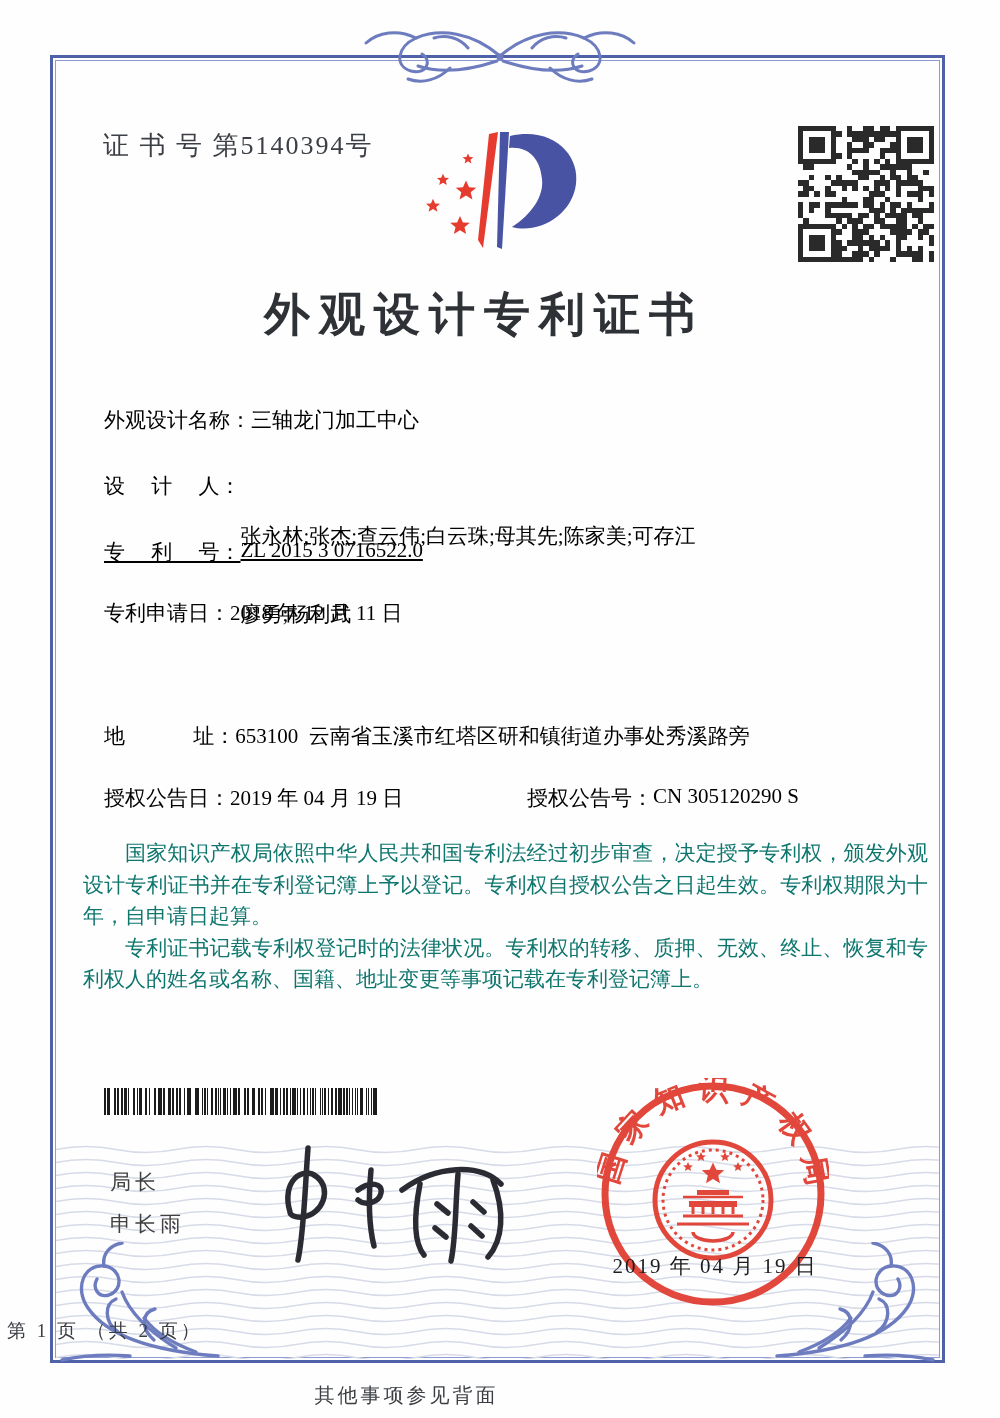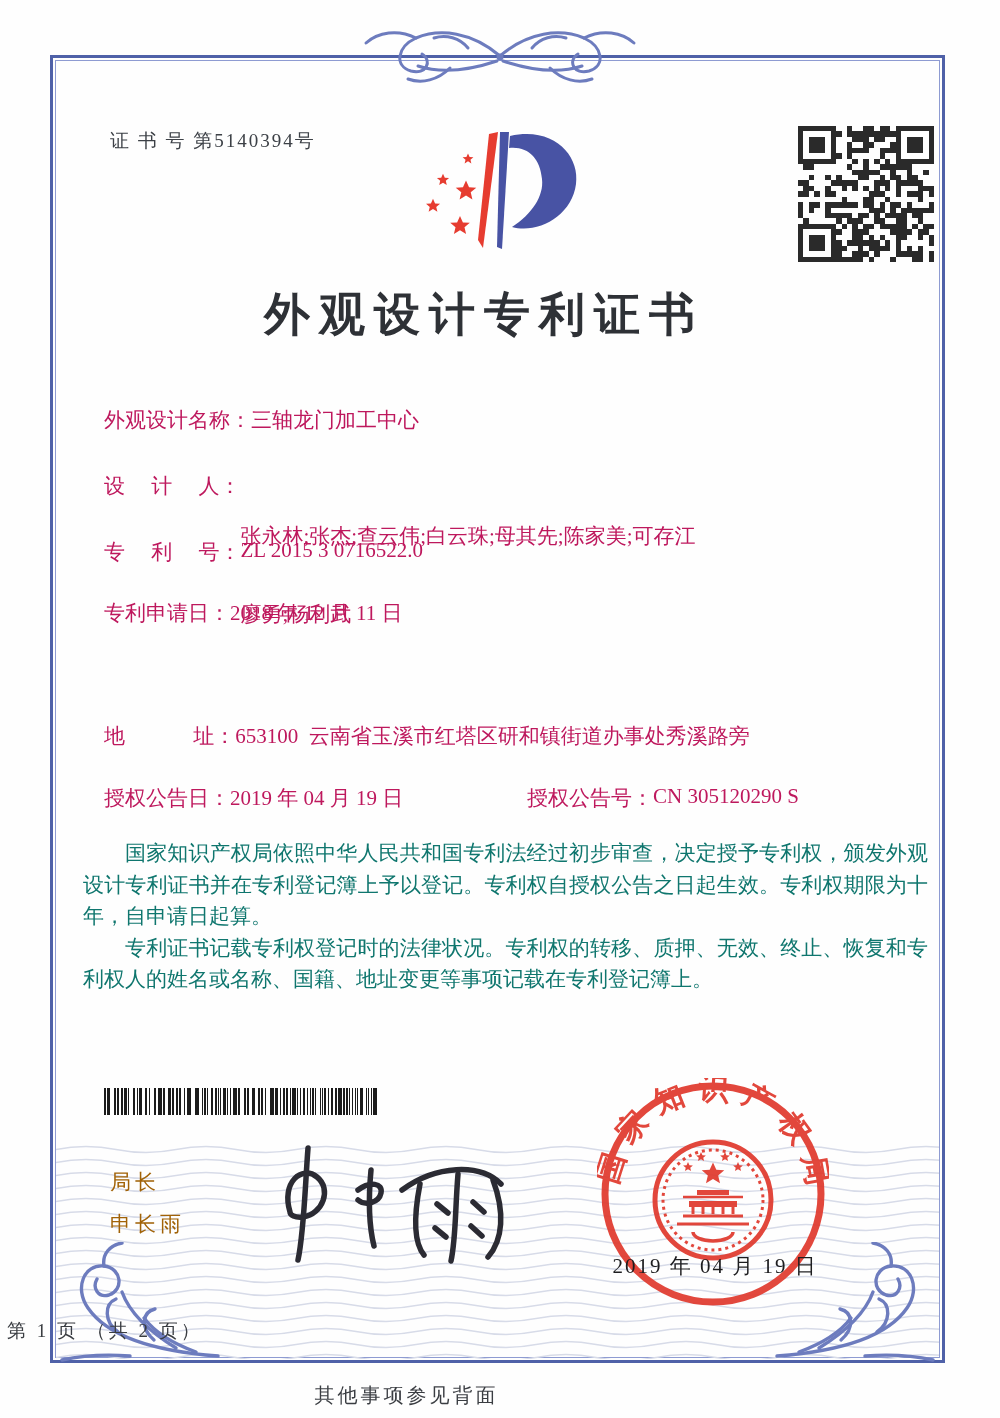--- a/index.html
+++ b/index.html
@@ -18,43 +18,43 @@
     border:3px solid #4f61a8;
   }
   .frame-inner{
     position:absolute;left:2px;top:2px;right:2px;bottom:2px;
     border:1px solid #8e9bd2;
   }
   .waves{position:absolute;left:56px;top:1143px;width:883px;height:216px;}
   .ornament{position:absolute;}
   .cert-no{
     position:absolute;left:103px;top:128px;
-    font-size:19px;letter-spacing:2px;color:#3c4046;margin-left:7px;
+    font-size:26px;letter-spacing:2px;color:#3c4046;
   }
   .logo{position:absolute;left:426px;top:122px;}
   .qr{position:absolute;left:798px;top:126px;}
   .title{
     position:absolute;left:0;top:284px;width:968px;
     text-align:center;font-size:46px;font-weight:bold;
     letter-spacing:9px;color:#2e3136;
   }
   .row{
     position:absolute;left:104px;width:810px;
-    font-size:21px;display:flex;align-items:flex-start;color:#be185d;
+    font-size:21px;display:flex;align-items:flex-start;color:#000000;
   }
   .row .lbl{flex:0 0 auto;white-space:pre;}
   .row .val{white-space:pre-wrap;}
   .pair{display:flex;}
   .paras{
     position:absolute;left:83px;top:838px;width:845px;
     font-size:21px;line-height:31.5px;text-align:justify;color:#0f766e;
   }
   .paras p{margin:0;text-indent:2em;}
   .barcode{position:absolute;left:104px;top:1088px;}
-  .director{position:absolute;left:110px;top:1168px;font-size:21px;color:#a16207;}
+  .director{position:absolute;left:110px;top:1168px;font-size:21px;color:#404040;}
   .director div{margin-bottom:14px;letter-spacing:4px;}
   .signature{position:absolute;left:252px;top:1132px;}
   .seal{position:absolute;left:597px;top:1078px;}
   .seal-date{
     position:absolute;left:600px;top:1252px;width:230px;text-align:center;
     font-size:21px;letter-spacing:2px;color:#1d1d1f;
   }
   .page-num{
     position:absolute;left:0;top:1318px;width:1000px;
     font-size:19px;letter-spacing:3px;color:#3a3d42;padding-left:7px;
@@ -497,21 +497,21 @@
   </div>
 
   <div class="row" style="top:472px;">
     <span class="lbl">设　 计　 人：</span>
     <span class="val">
       <span style="display:block;">张永林;张杰;查云伟;白云珠;母其先;陈家美;可存江</span>
       <span style="display:block;">廖勇;杨利武</span>
     </span>
   </div>
 
-  <div class="row" style="top:538px;">
+  <div class="row" style="top:538px;text-decoration:underline;">
     <span class="lbl">专　 利　 号：</span>
     <span class="val">ZL 2015 3 0716522.0</span>
   </div>
 
   <div class="row" style="top:599px;">
     <span class="lbl">专利申请日：</span>
     <span class="val">2018 年 12 月 11 日</span>
   </div>
 
 

